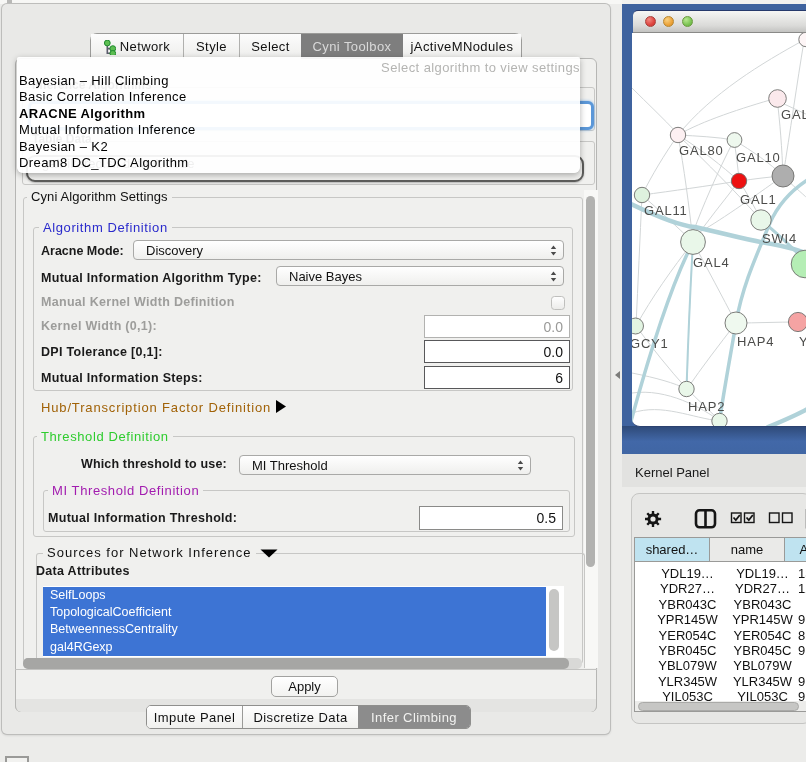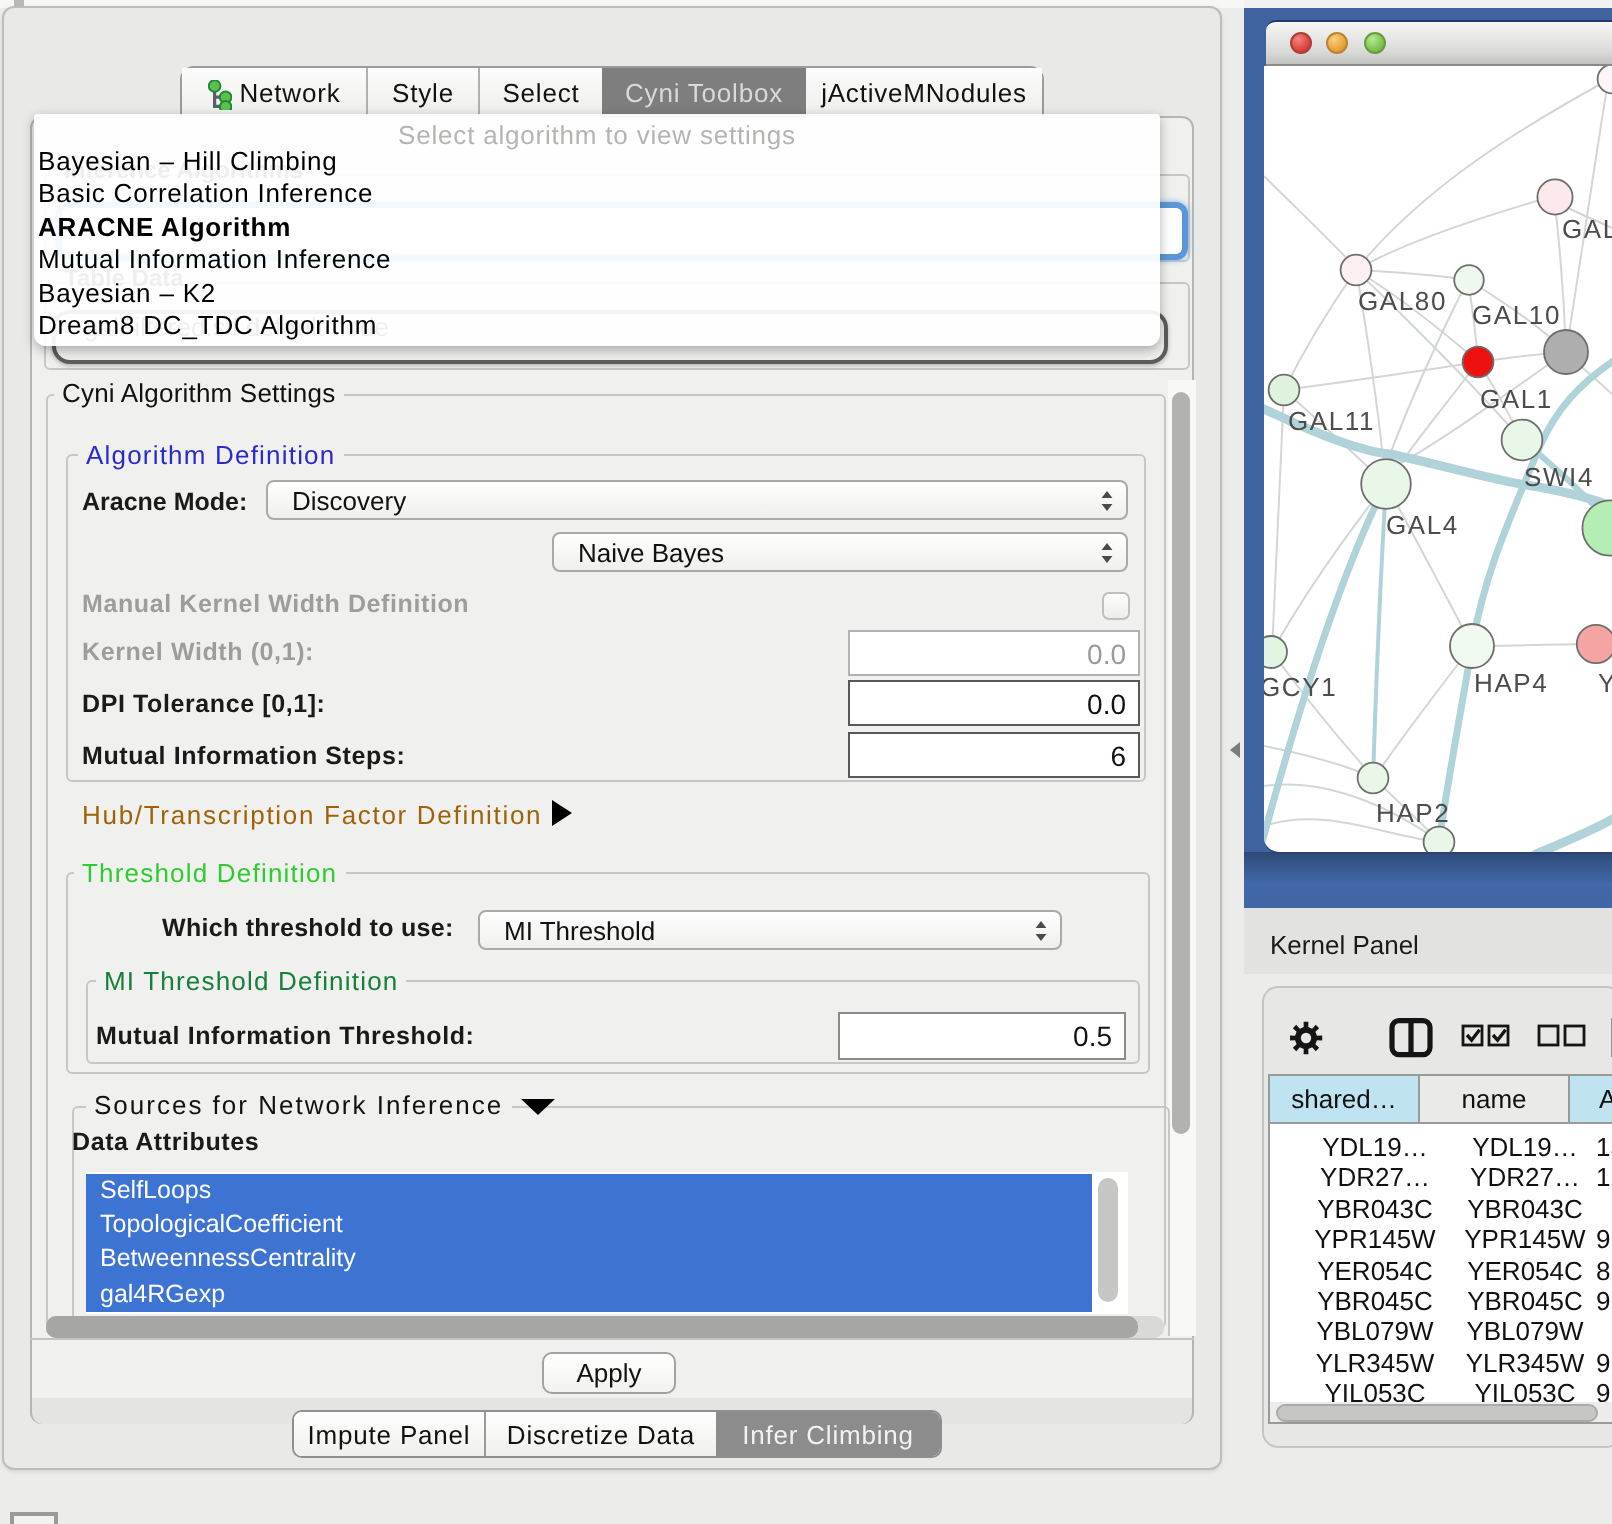--- a/index.html
+++ b/index.html
@@ -22,21 +22,21 @@
 .grp{position:absolute;border:1px solid #c7c7c5;border-radius:3px;box-sizing:border-box;}
 .grplbl{position:absolute;background:#f0f0ee;padding:0 4px;font-size:13px;line-height:13px;letter-spacing:0.6px;}
 .lbl{position:absolute;font-size:12.5px;font-weight:bold;color:#1a1a1a;white-space:nowrap;letter-spacing:0.3px;}
 .combo{position:absolute;box-sizing:border-box;background:linear-gradient(#ffffff,#efefed);border:1px solid #a9a9a7;border-radius:4px;font-size:13px;color:#111;}
 .combo .ct{position:absolute;left:12px;top:2px;}
 .stepper{position:absolute;right:6px;top:4px;width:7px;}
 .fld{position:absolute;box-sizing:border-box;background:#fff;font-size:14px;text-align:right;padding:3px 6px 0 0;}
 .ghost{position:absolute;font-size:12px;font-weight:bold;color:#1a1a1a;}
 
 .popup{position:absolute;left:15px;top:53px;width:563px;height:116px;background:rgba(255,255,255,0.93);border-radius:2px 2px 6px 6px;box-shadow:0 2px 6px rgba(0,0,0,0.3);}
-.popup .ti{position:absolute;top:3px;width:100%;text-align:center;color:#b4b4b2;font-size:13px;letter-spacing:0.4px;}
+.popup .ti{position:absolute;top:3px;width:100%;text-align:right;color:#b4b4b2;font-size:13px;letter-spacing:0.4px;}
 .popup .it{position:absolute;left:2px;font-size:13px;color:#000;white-space:nowrap;letter-spacing:0.4px;}
 
 .btabs{position:absolute;left:144px;top:701px;height:22px;display:flex;border:1px solid #8f8f8d;border-radius:5px;overflow:hidden;background:#fff;}
 .btabs .bt{height:100%;display:flex;align-items:center;justify-content:center;font-size:13px;background:linear-gradient(#fefefe,#f0f0ee);letter-spacing:0.4px;}
 .btabs .bt.sel{background:#8c8c8c;color:#f2f2f0;}
 .btabs .bsep{width:1px;background:#9a9a98;}
 
 .bluewin{position:absolute;left:622px;top:4px;width:184px;height:450px;background:#3f639f;}
 .nettitle{position:absolute;left:633px;top:10px;width:173px;height:21px;background:linear-gradient(#f6f6f4,#dadad8 70%,#c3c3c1);border-top:1px solid #26396b;border-bottom:1px solid #8a8a88;border-radius:5px 0 0 0;}
 .tl{position:absolute;top:5px;width:11px;height:11px;border-radius:50%;box-sizing:border-box;}
@@ -94,20 +94,21 @@
 
     <div class="lbl" style="left:39px;top:240px;letter-spacing:0;">Aracne Mode:</div>
     <div class="combo" style="left:131px;top:236px;width:431px;height:20px;padding-left:12px;">
         <span class="ct">Discovery</span>
       <svg class="stepper" width="7" height="11" viewBox="0 0 7 11">
           <path d="M3.5 0.5 L6.2 4 L0.8 4 Z" fill="#4a4a4a"></path>
           <path d="M3.5 10.5 L6.2 7 L0.8 7 Z" fill="#4a4a4a"></path>
         </svg>
       </div>
 
+    <div class="lbl" style="left:39px;top:267px;">Mutual Information Algorithm Type:</div>
     <div class="combo" style="left:274px;top:262px;width:288px;height:20px;">
         <span class="ct">Naive Bayes</span>
       <svg class="stepper" width="7" height="11" viewBox="0 0 7 11">
           <path d="M3.5 0.5 L6.2 4 L0.8 4 Z" fill="#4a4a4a"></path>
           <path d="M3.5 10.5 L6.2 7 L0.8 7 Z" fill="#4a4a4a"></path>
         </svg>
       </div>
 
     <div class="lbl" style="left:39px;top:291px;color:#9d9d9b;">Manual Kernel Width Definition</div>
     <div class="abs" style="left:549px;top:292px;width:14px;height:14px;background:linear-gradient(#fefefe,#ececea);border:1.5px solid #bfbfbd;border-radius:3.5px;box-sizing:border-box;"></div>
@@ -132,21 +133,21 @@
     <div class="lbl" style="left:79px;top:453px;letter-spacing:0.15px;">Which threshold to use:</div>
     <div class="combo" style="left:237px;top:451px;width:292px;height:20px;">
         <span class="ct">MI Threshold</span>
       <svg class="stepper" width="7" height="11" viewBox="0 0 7 11">
           <path d="M3.5 0.5 L6.2 4 L0.8 4 Z" fill="#4a4a4a"></path>
           <path d="M3.5 10.5 L6.2 7 L0.8 7 Z" fill="#4a4a4a"></path>
         </svg>
       </div>
 
     <div class="grp" style="left:41px;top:486px;width:527px;height:42px;"></div>
-    <div class="grplbl" style="left:46px;top:480px;color:#15803d;">MI Threshold Definition</div>
+    <div class="grplbl" style="left:46px;top:480px;color:#a21caf;">MI Threshold Definition</div>
     <div class="lbl" style="left:46px;top:507px;">Mutual Information Threshold:</div>
     <div class="fld" style="left:417px;top:502px;width:144px;height:24px;border:1px solid #8a8a88;">0.5</div>
 
     <div class="grp" style="left:34px;top:549px;width:549px;height:115px;border-bottom:none;border-radius:3px 3px 0 0;"></div>
     <div class="grplbl" style="left:41px;top:542px;color:#111;letter-spacing:1px;">Sources for Network Inference</div>
     <svg class="abs" style="left:258px;top:545px;" width="18" height="9" viewBox="0 0 18 9">
         <path d="M0.5 0.5 L17.5 0.5 L9 8.5 Z" fill="#000"></path>
       </svg>
 
     <div class="lbl" style="left:34px;top:560px;font-size:12.5px;">Data Attributes</div>

